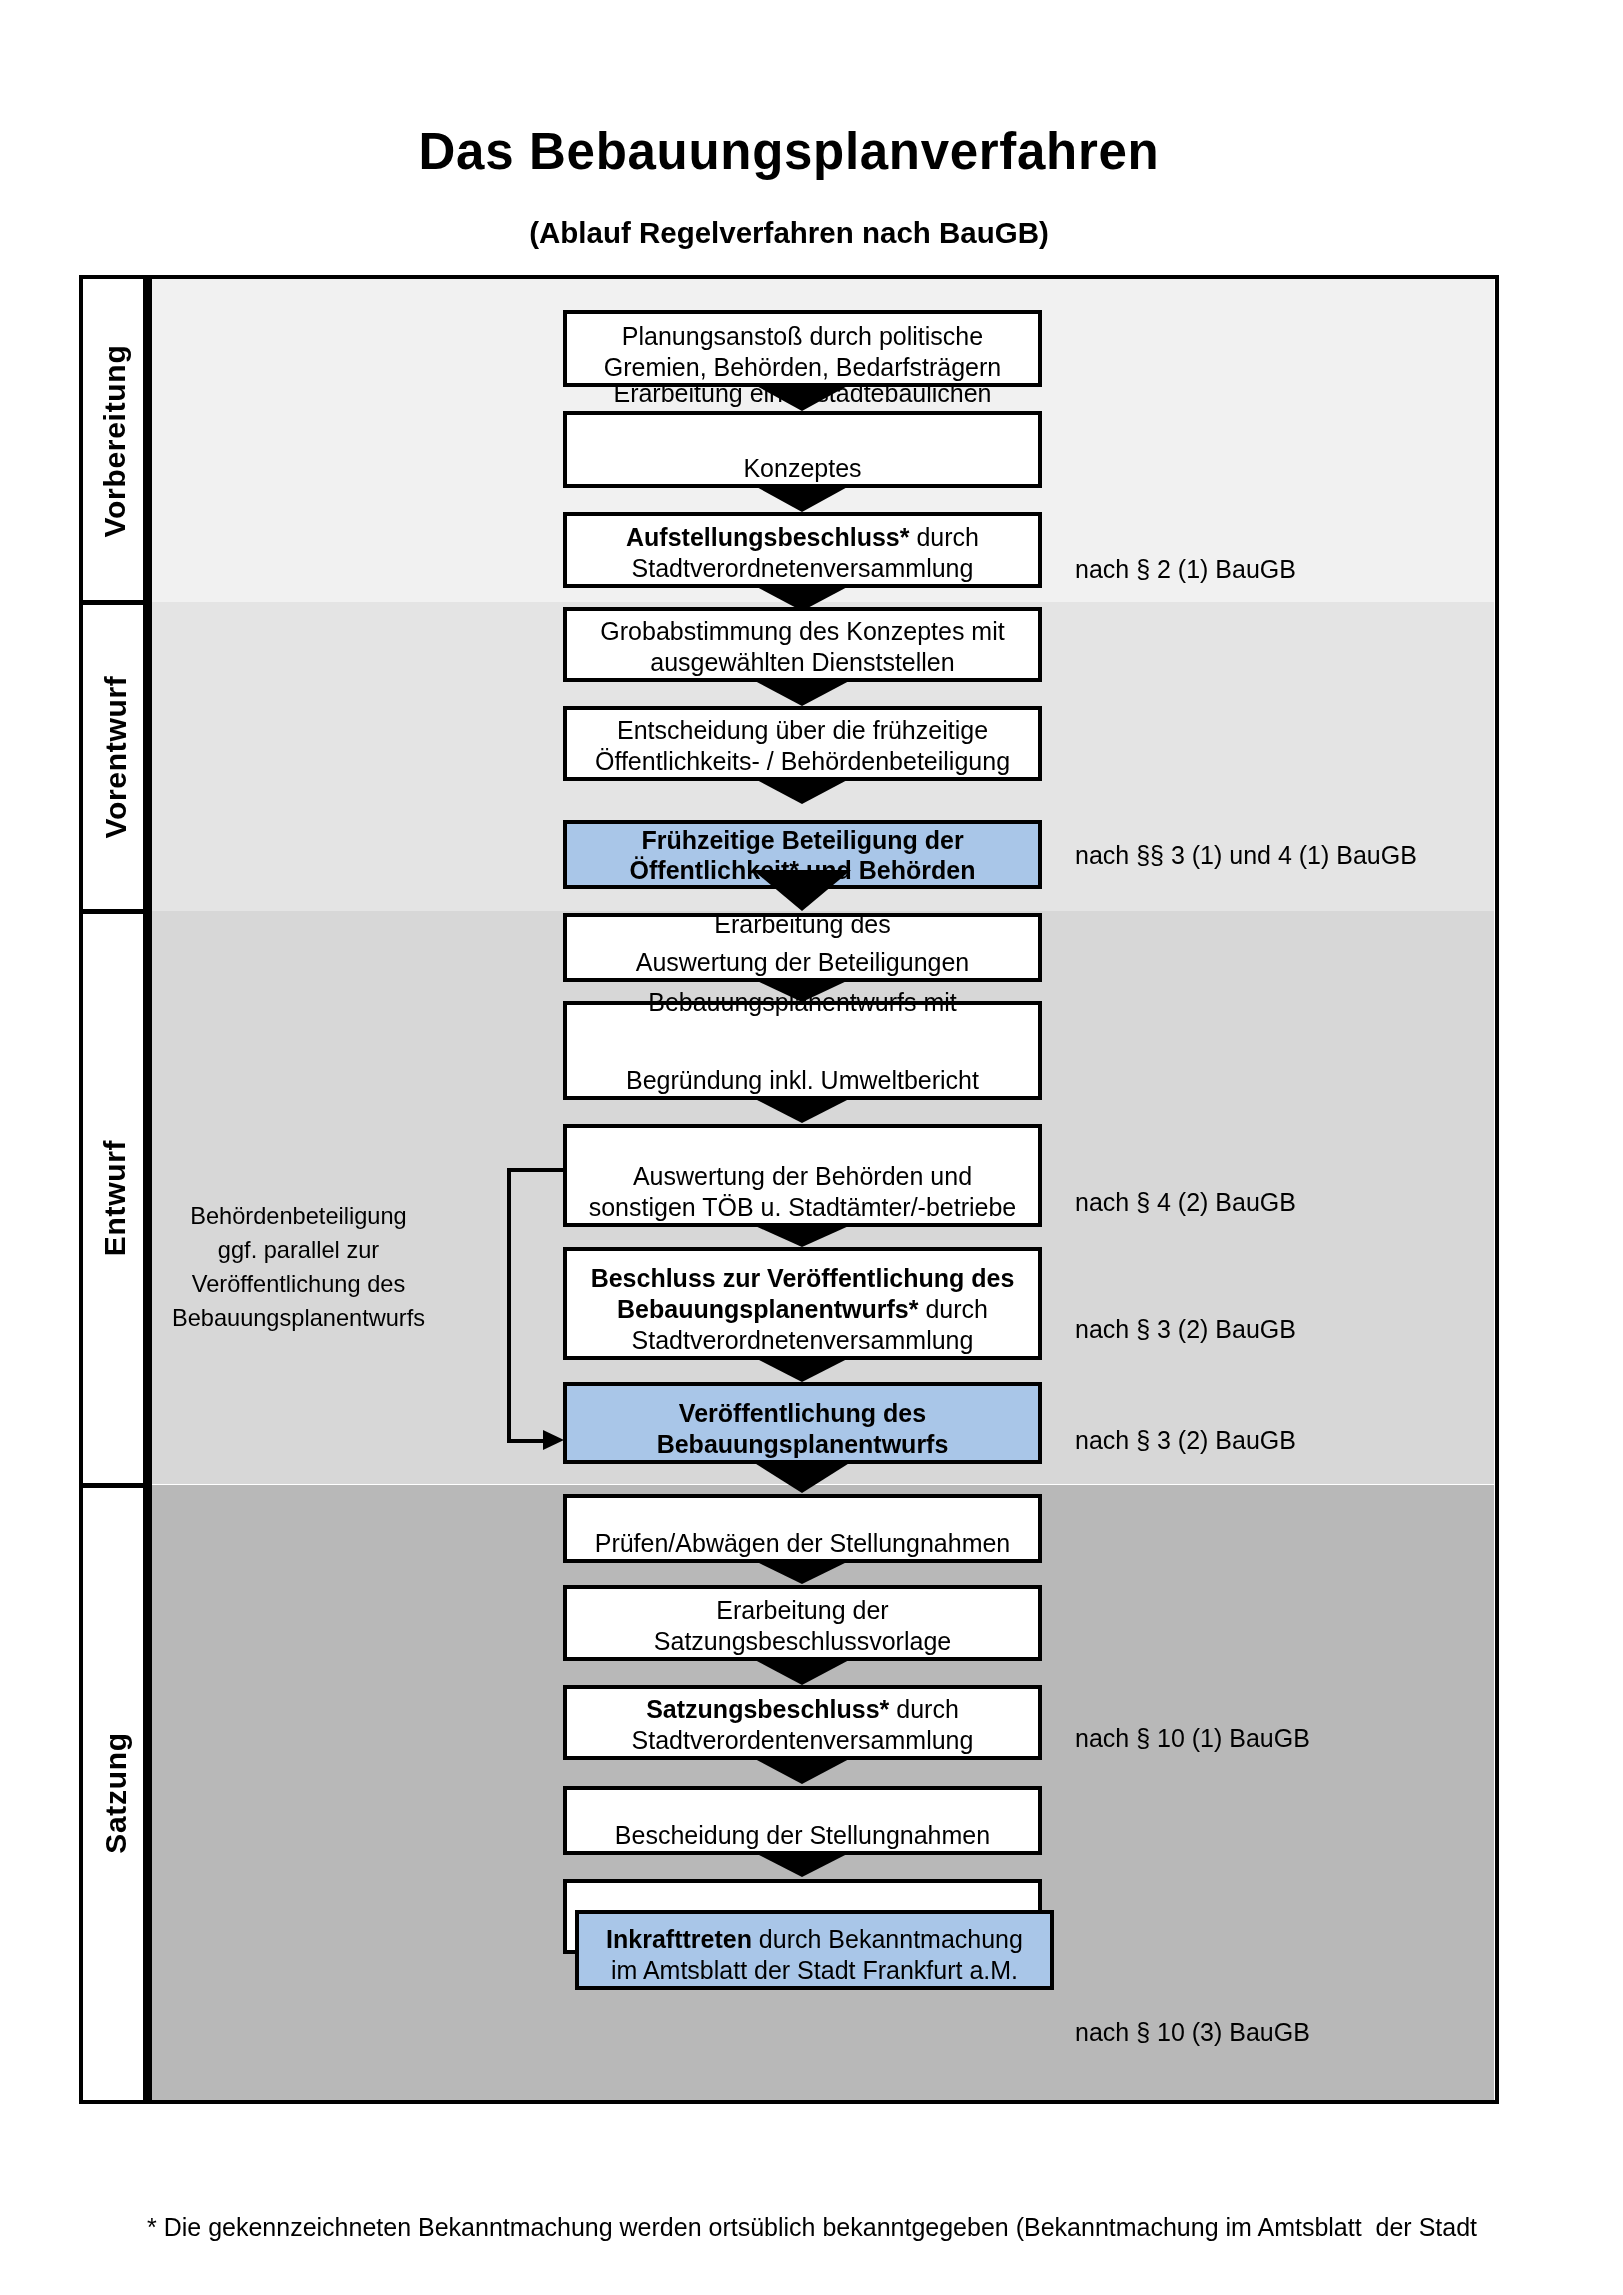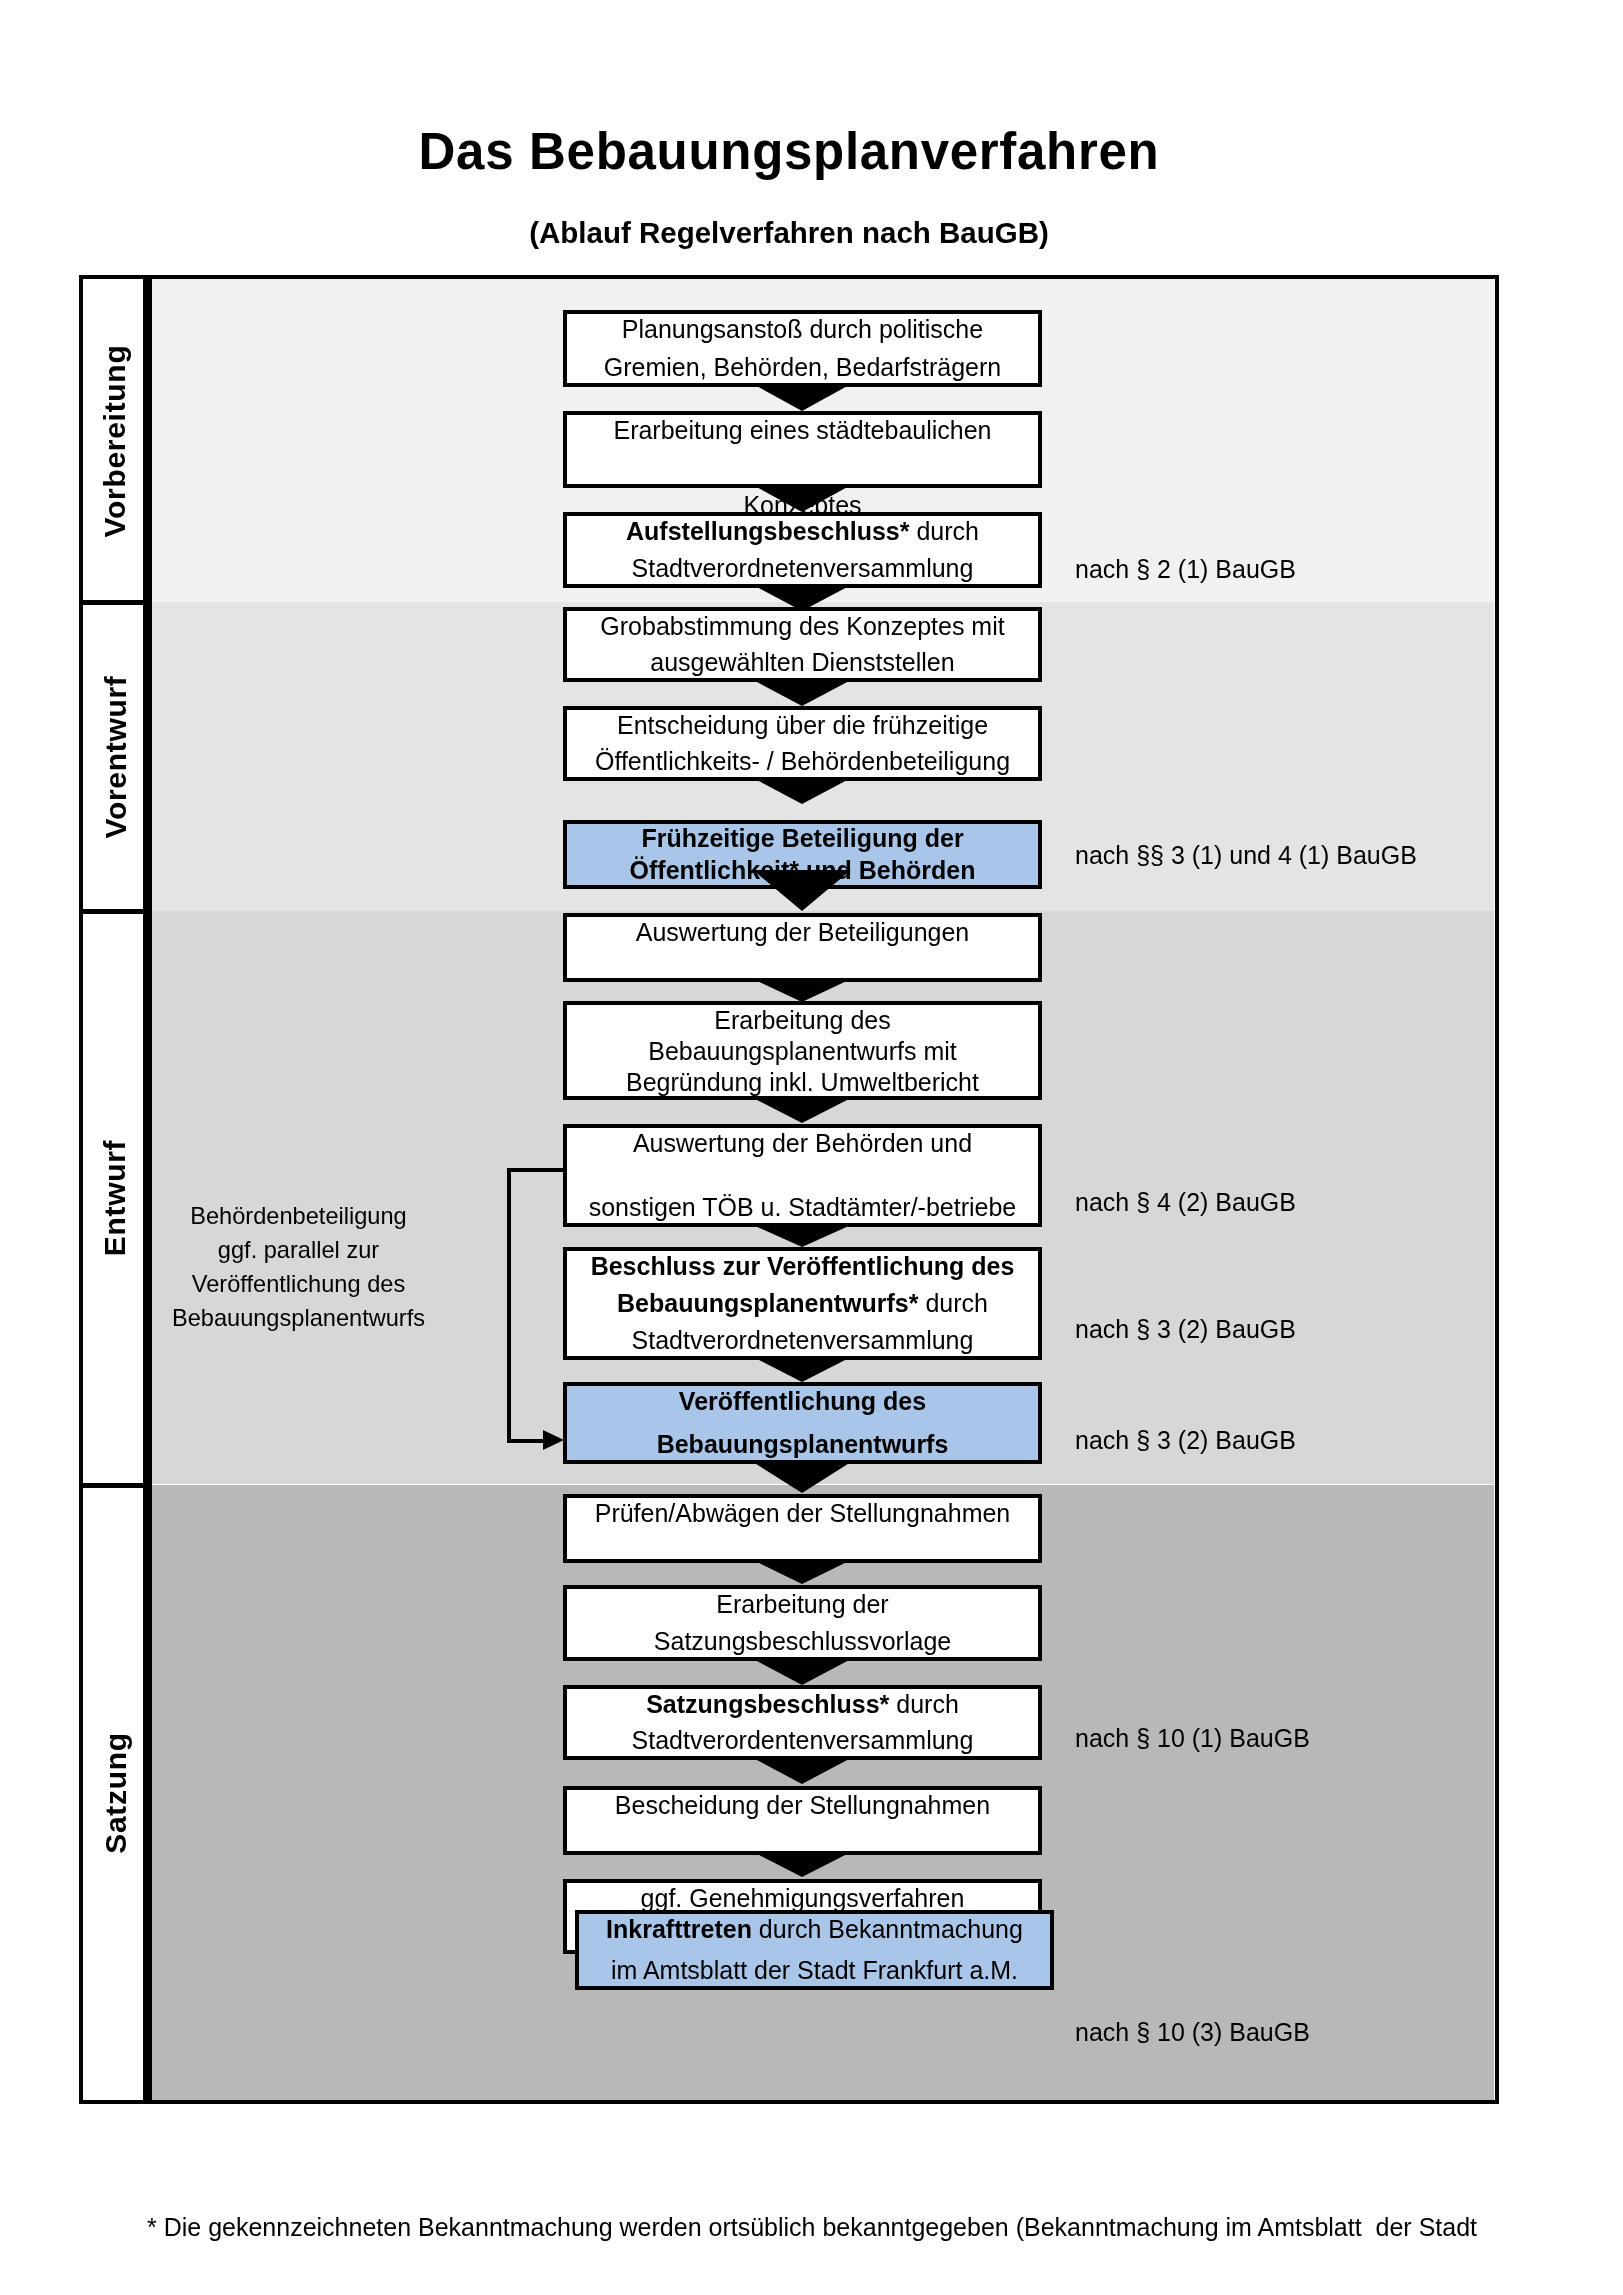--- a/index.html
+++ b/index.html
@@ -30,21 +30,21 @@
     border:4.6px solid var(--border,#000);border-right-width:9.2px;box-sizing:border-box;
   }
   .phase-wrap{left:79px;width:73px;display:flex;align-items:center;justify-content:center;overflow:visible;}
   .phase-wrap span{
     transform:rotate(-90deg);white-space:nowrap;display:block;
     font-size:30px;font-weight:bold;letter-spacing:0.7px;
   }
   .phase-div{left:79px;width:73px;height:4.6px;background:var(--border,#000);}
   .pbox{
     left:563px;width:479px;background:#fff;border:4.6px solid var(--border,#000);
-    box-sizing:border-box;display:flex;flex-direction:column;align-items:center;justify-content:space-between;
+    box-sizing:border-box;display:flex;flex-direction:column;align-items:center;justify-content:flex-end;
     text-align:center;font-size:25px;line-height:31px;
   }
   .pbox.blue{background:var(--highlight,#a9c6e8);}
   .bl{white-space:nowrap;}
   .bseg{font-weight:bold;}
   .darr{
     left:753px;width:0;height:0;
     border-left:49px solid transparent;border-right:49px solid transparent;
   }
   .ref{
@@ -127,21 +127,21 @@
   <div class="bl"><span class="bseg">Frühzeitige Beteiligung der</span><span></span></div>
   <div class="bl"><span class="bseg">Öffentlichkeit* und Behörden</span><span></span></div>
 </div>
 <div class="abs darr" style="top:870px;border-top:41px solid #000;"></div>
 
 <div class="abs pbox" style="top:913px;height:69px;">
   <div class="bl"><span class="bseg"></span><span>Auswertung der Beteiligungen</span></div>
 </div>
 <div class="abs darr" style="top:979px;border-top:23.6px solid #000;"></div>
 
-<div class="abs pbox" style="top:1001px;height:99px;">
+<div class="abs pbox" style="top:1001px;height:99px;gap:47px;">
   <div class="bl"><span class="bseg"></span><span>Erarbeitung des</span></div>
   <div class="bl"><span class="bseg"></span><span>Bebauungsplanentwurfs mit</span></div>
   <div class="bl"><span class="bseg"></span><span>Begründung inkl. Umweltbericht</span></div>
 </div>
 <div class="abs darr" style="top:1098px;border-top:25.5px solid #000;"></div>
 
 <div class="abs pbox" style="top:1124px;height:103px;">
   <div class="bl"><span class="bseg"></span><span>Auswertung der Behörden und</span></div>
   <div class="bl"><span class="bseg"></span><span>sonstigen TÖB u. Stadtämter/-betriebe</span></div>
 </div>

